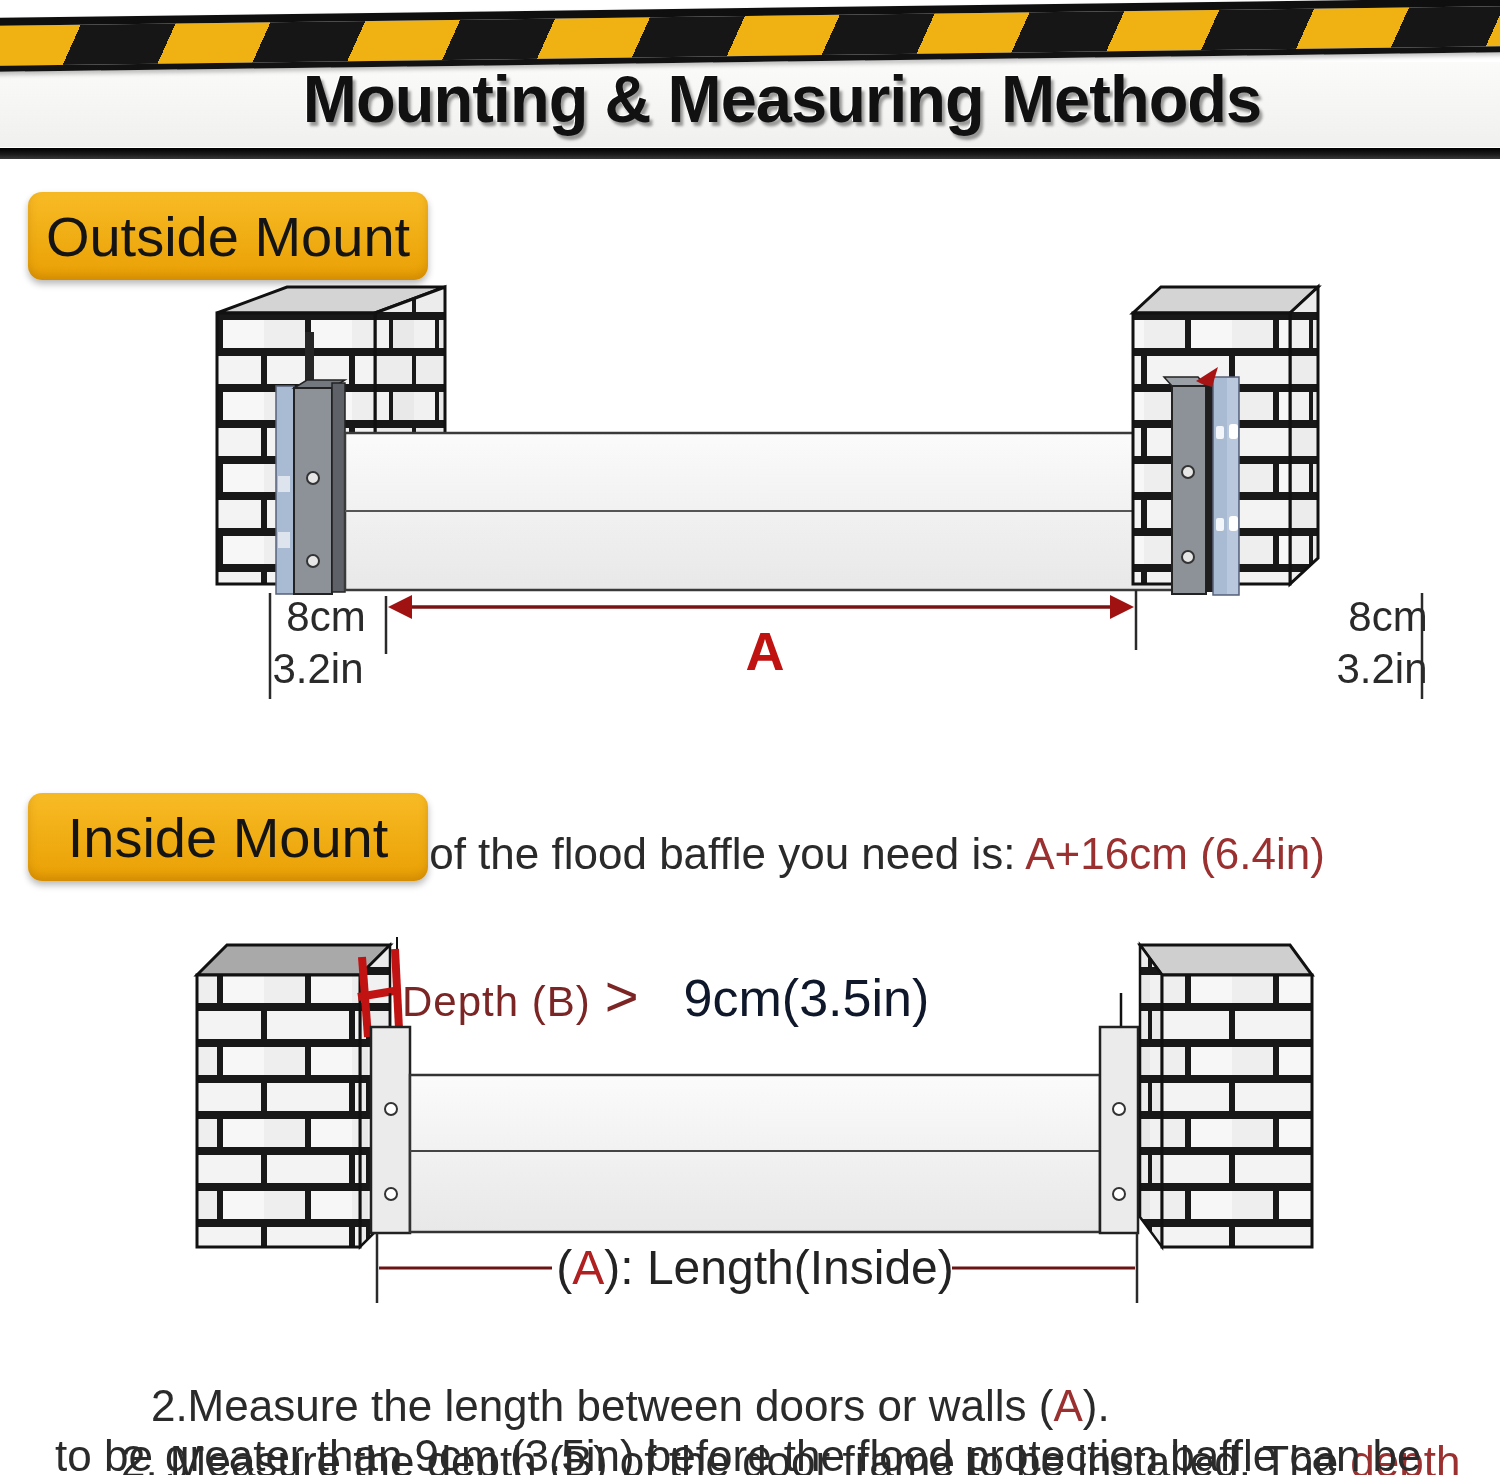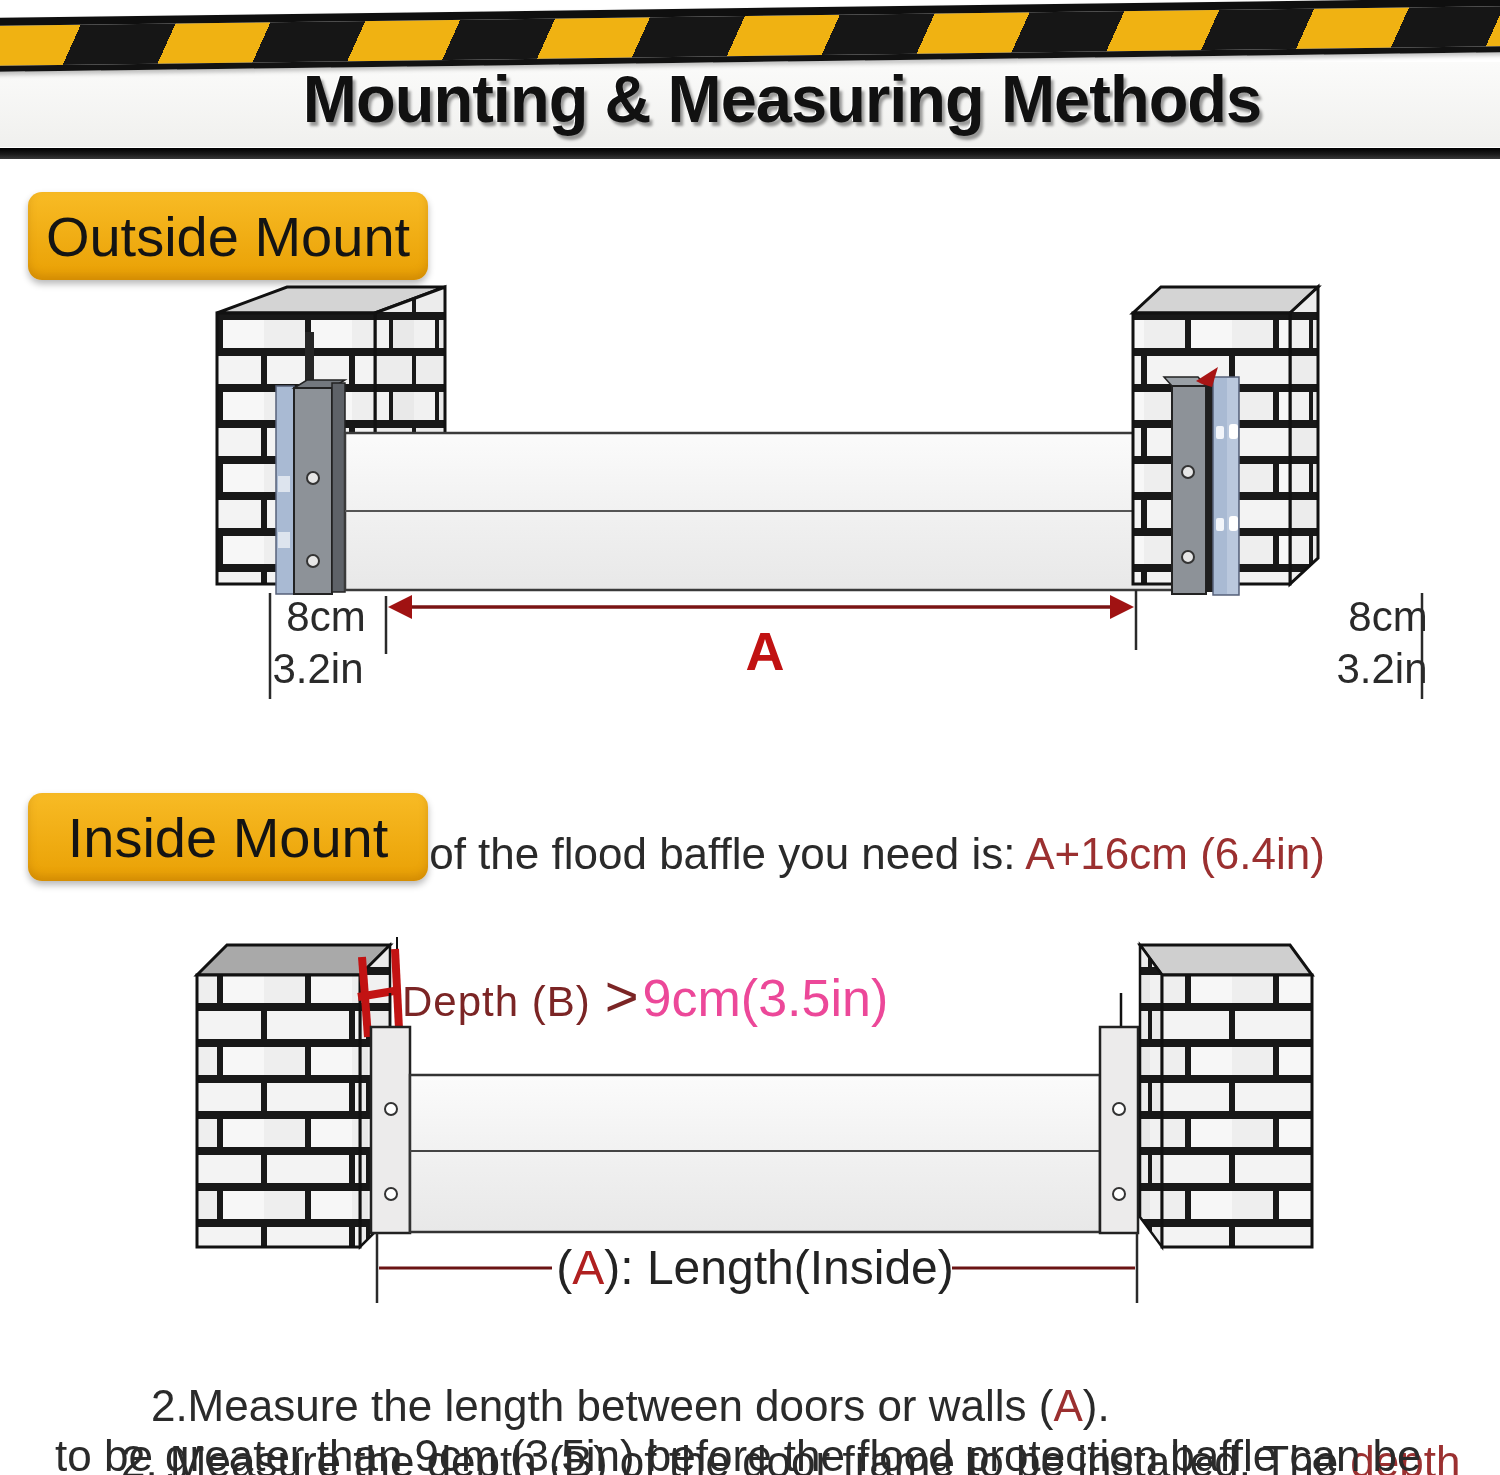--- a/index.html
+++ b/index.html
@@ -31,21 +31,21 @@
   
   .dim{font-size:42px;color:#2a2a2a;text-align:center;line-height:1.0;}
   .a-line{display:flex;align-items:baseline;justify-content:center;}
   .a-red{color:#c11212;font-weight:bold;font-size:54px;}
   .a-rest{font-size:45px;color:#2a2a2a;}
   .instr{font-size:44px;color:#2a2a2a;white-space:pre-wrap;line-height:1.18;}
   .red{color:#9b3030;}
   .depth-line{display:flex;align-items:baseline;}
   .depth-lbl{font-size:42px;color:#7b2525;letter-spacing:1px;}
   .depth-gt{font-size:58px;color:#7b2525;margin:0 4px 0 14px;}
-  .depth-val{font-size:52px;color:#ec4899;}
+  .depth-val{font-size:52px;color:#0f172a;margin-left:41px;}
   .len-line{display:flex;align-items:baseline;justify-content:center;font-size:48px;color:#232323;}
   .len-a{color:#b02020;}
   svg{position:absolute;left:0;}
 </style>
 </head>
 <body>
 
 <div id="stage">
 
   <div class="band"></div>

